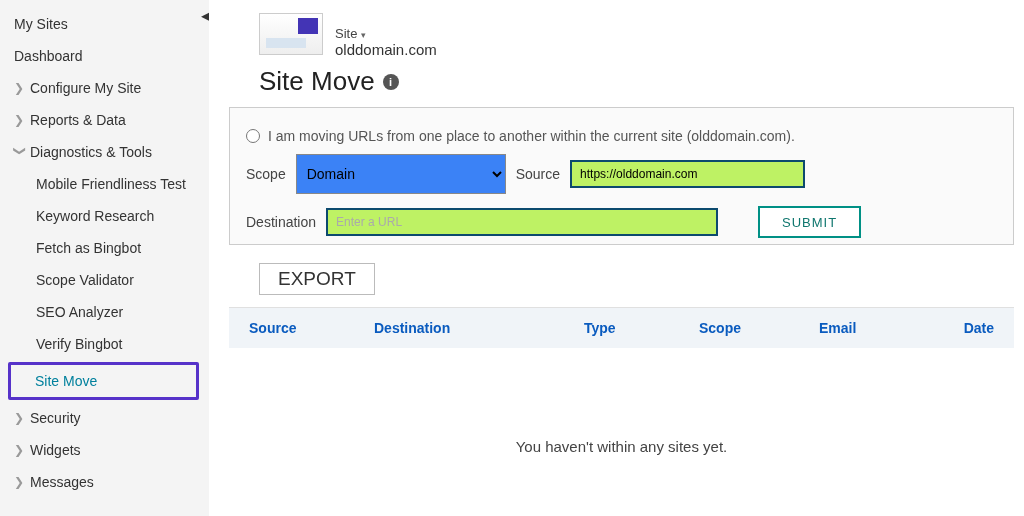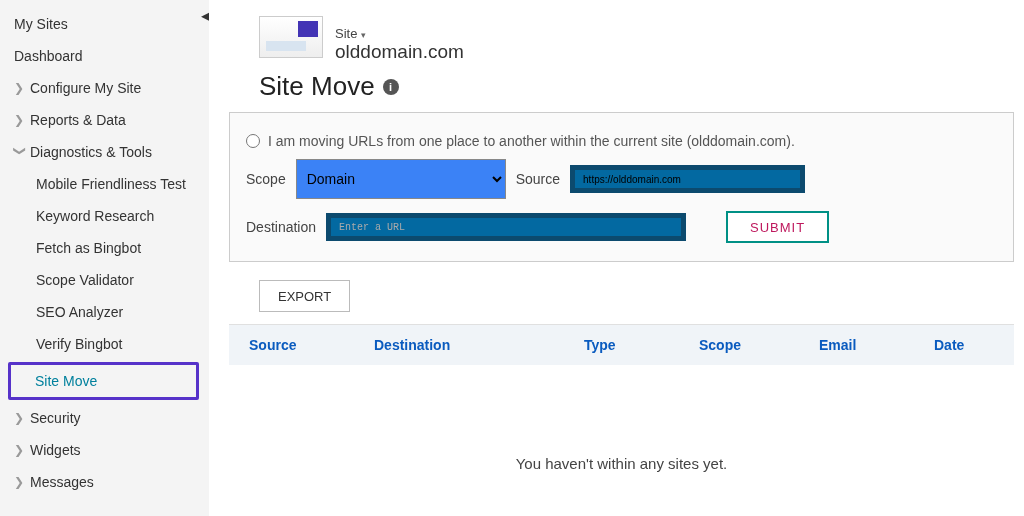--- a/index.html
+++ b/index.html
@@ -14,35 +14,35 @@
   .main { flex: 1; padding: 10px 10px 0 20px; position: relative; }
   .collapse-caret { position: absolute; left: -8px; top: 6px; font-size: 16px; cursor: pointer; color:#333; }
   .site-header { display: flex; align-items: center; gap: 12px; margin-bottom: 8px; padding-left: 30px; }
   .thumb { width: 64px; height: 42px; border: 1px solid #ccc; background: linear-gradient(#fff,#eee); position: relative; }
   .thumb::before { content:""; position:absolute; right:4px; top:4px; width:20px; height:16px; background:#4334b5; }
   .thumb::after { content:""; position:absolute; left:6px; top:24px; width:40px; height:10px; background:#d8e4f0; }
   .site-label { font-size: 13px; color:#444;margin-top:16px; }
   .dd-caret { font-size: 9px; color:#666; }
   h1.page-title { font-size: 26px; font-weight: 400; color: #222; margin: 2px 0 10px 30px; display:flex; align-items:center; gap:8px;}
   .info-icon { width:16px; height:16px; border-radius:50%; background:#555; color:#fff; font-size:11px; font-weight:bold; display:inline-flex; align-items:center; justify-content:center; }
-  .form-box { border: 1px solid #ccc; background: #fafafa; padding: 14px 16px 18px 16px; }
+  .form-box { border: 1px solid #ccc; background: #fafafa; padding: 14px 16px 6px 16px; }
   .radio-row { margin: 6px 0; display:flex; align-items:center; gap:8px; color:#555; font-size:14px;}
   input[type=radio]{ width:14px; height:14px; }
   .link { color: #1066cc; cursor:pointer; }
   .form-fields { display:flex; align-items:center; gap:10px; margin-top:10px; flex-wrap:wrap;}
   .lbl { color:#444; }
   select.field { height:40px; border:1px solid #888; background:#3b82f6; padding:2px 6px; width:210px; font-size:14px;}
-  input.field { height:28px; border:5px solid #0c4a6e; background:#0369a1; padding:2px 8px; font-size:10px; }
+  input.field { height:28px; border:2px solid #0c4a6e; background:#bef264; padding:2px 8px; font-size:12px; }
   .src-field { width: 235px; }
-  .dest-field { width: 360px; font-family: Liberation Mono, monospace; }
+  .dest-field { width: 392px; }
   .dest-field::placeholder { color:#aaa; }
-  .submit-btn { height:32px; border:2px solid #009085; background:#fff; color:#be185d; padding:0 22px; letter-spacing:1px; cursor:pointer; font-size:13px;}
-  .export-btn { margin:18px 0 12px 30px; height:32px; border:1px solid #bbb; background:#fff; padding:0 18px; cursor:pointer; font-size:13px; color:#333;}
+  .submit-btn { height:32px; border:2px solid #009085; background:#fff; color:#0f766e; padding:0 22px; letter-spacing:1px; cursor:pointer; font-size:13px;}
+  .export-btn { margin:18px 0 12px 30px; height:32px; border:1px solid #bbb; background:#fff; padding:0 18px; cursor:pointer; font-size:19px; color:#333;}
   .table-head { background:#f0f4f8; display:flex; padding:12px 20px; font-weight:600; color:#0a5bbf; font-size:14px; border-top:1px solid #e0e0e0;}
-  .th-source{ width:125px;} .th-dest{ width:210px;} .th-type{ width:115px;} .th-scope{ width:120px;} .th-email{ width:115px;} .th-date{ width:60px; text-align:left; flex:1;}
+  .th-source{ width:125px;} .th-dest{ width:210px;} .th-type{ width:115px;} .th-scope{ width:120px;} .th-email{ width:115px;} .th-date{ width:60px; text-align:right; flex:1;}
   .empty-msg { text-align:center; color:#444; font-size:15px; margin-top:90px;}
 </style>
 </head>
 <body>
 
 <div class="layout">
   <div class="sidebar">
     <div class="sidebar-item top">My Sites</div>
     <div class="sidebar-item top">Dashboard</div>
     <div class="sidebar-item">
@@ -78,21 +78,21 @@
       </div>
   </div>
 
   <div class="main">
     <div class="collapse-caret">◂</div>
 
     <div class="site-header">
       <div class="thumb"></div>
       <div>
         <div class="site-label"><span>Site</span> <span class="dd-caret">▾</span></div>
-        <div style="font-size:19px;color:#333;">olddomain.com</div>
+        <div style="font-size:15px;color:#333;">olddomain.com</div>
       </div>
     </div>
 
     <h1 class="page-title">
       <span>Site Move</span>
       <span class="info-icon">i</span>
     </h1>
 
     <div class="form-box">
       <div class="radio-row">

